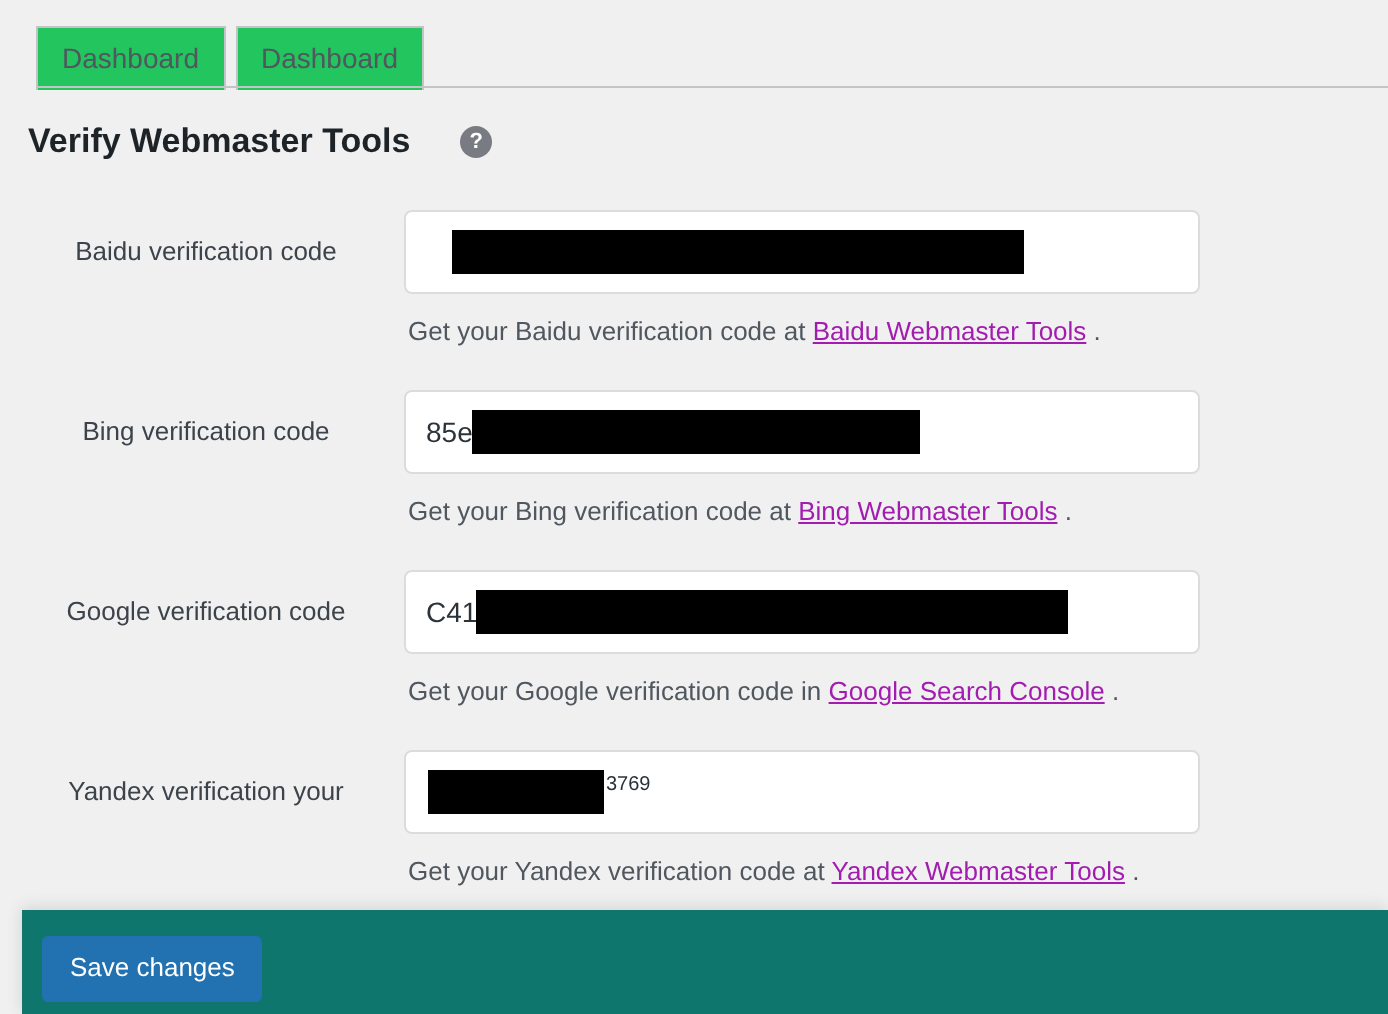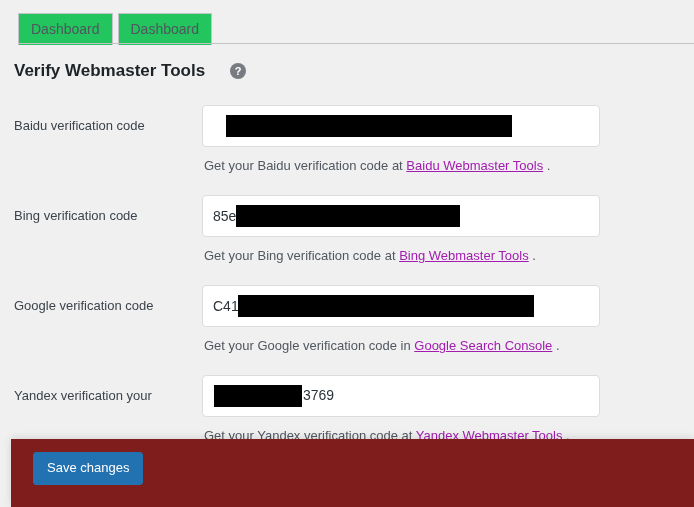--- a/index.html
+++ b/index.html
@@ -93,21 +93,21 @@
   .form-table {
     width: 100%;
     border-collapse: collapse;
     margin-top: 6px;
   }
   .form-table tr {
     vertical-align: top;
   }
   .form-table th {
     width: 202px;
-    text-align: left;
+    text-align: center;
     font-weight: normal;
     font-size: 13px;
     color: #3c434a;
     padding: 24px 10px 20px 14px;
     box-sizing: border-box;
     line-height: 16px;
   }
   .form-table td {
     padding: 11px 10px 10px 0;
   }
@@ -154,25 +154,25 @@
     color: #a21caf;
     text-decoration: underline;
   }
 
   
   .submit-bar {
     position: absolute;
     left: 11px;
     right: 0;
     bottom: 0;
-    height: 68px;
-    background: #7f1d1d;
+    height: 52px;
+    background: #0f766e;
     box-shadow: 0 -1px 8px rgba(0,0,0,0.12);
     box-sizing: border-box;
-    padding: 13px 0 0 22px;
+    padding: 13px 0 0 10px;
   }
   .button-primary {
     background: #2271b1;
     border: 1px solid #2271b1;
     border-radius: 3px;
     color: #ffffff;
     font-family: "Liberation Sans", sans-serif;
     font-size: 13px;
     line-height: 16px;
     padding: 7px 13px 8px 13px;
@@ -245,21 +245,21 @@
         </p>
       </td>
     </tr>
 
     <tr>
       <th>Yandex verification your</th>
       <td>
         <div class="input-shell">
           <input class="text-input" type="text" value="" style="">
           <span class="redaction" style="left:12px;width:88px;"></span>
-          <span style="position:absolute;left:101px;top:12px;font-size:14px;color:#2c3338;">3769</span>
+          <span style="position:absolute;left:101px;top:12px;font-size:10px;color:#2c3338;">3769</span>
         </div>
         <p class="desc">
           <span>Get your Yandex verification code at</span>
           <a href="#">Yandex Webmaster Tools</a>
           <span>.</span>
         </p>
       </td>
     </tr>
   </tbody>
 </table>

